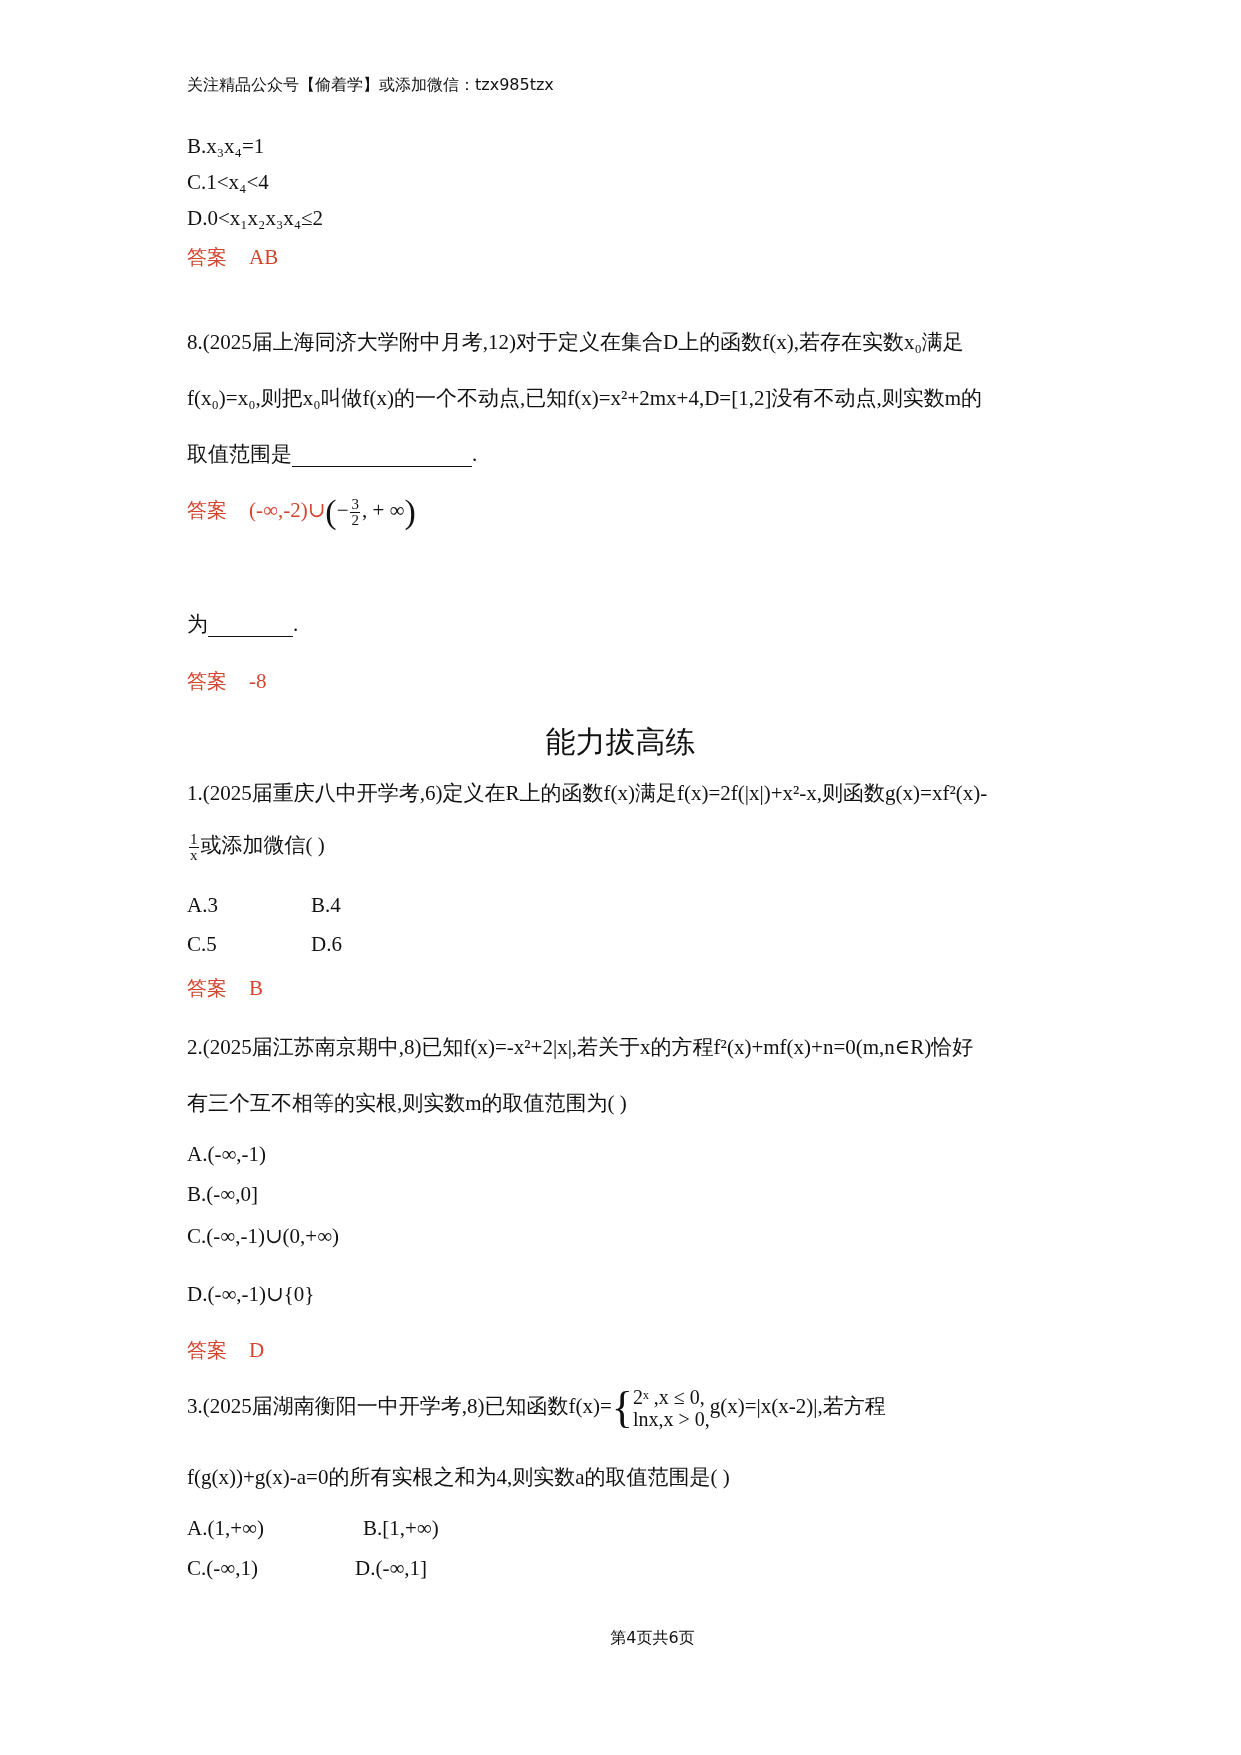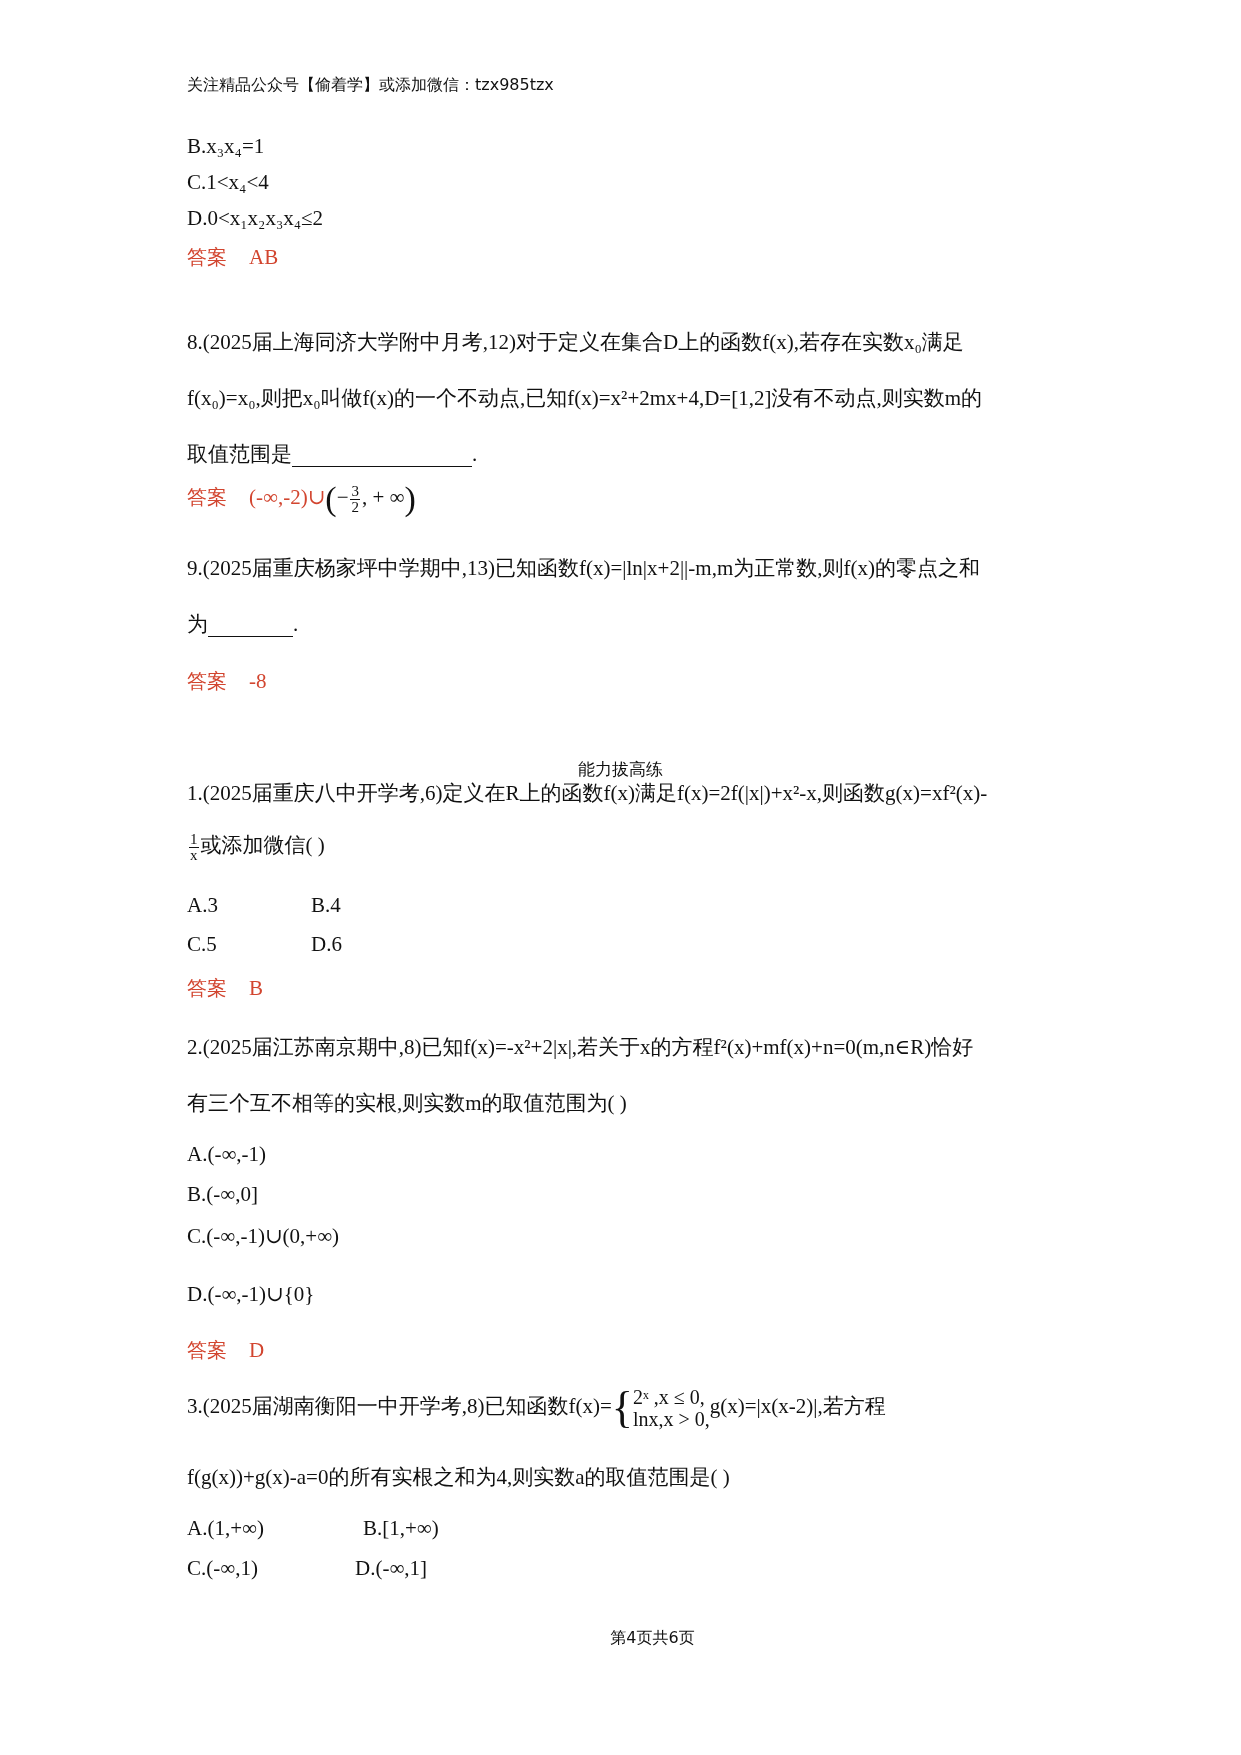--- a/index.html
+++ b/index.html
@@ -4,21 +4,21 @@
 <style>
   html, body { margin:0; padding:0; background:#ffffff; }
   body { width:1241px; height:1755px; position:relative; overflow:hidden;
          font-family:"Liberation Serif","DejaVu Serif",serif; color:#111; }
   .page { position:absolute; left:0; top:0; width:1132px; height:1755px; }
   .line { position:absolute; left:187px; font-size:21px; white-space:nowrap; line-height:1.2; }
   .watermark { position:absolute; left:187px; top:75px; font-family:"DejaVu Sans",sans-serif; font-size:16px; color:#111; }
   .answer { color:#d2452f; }
   .answer .label { font-family:"DejaVu Sans",sans-serif; font-size:20px; margin-right:22px; }
   .section-title { position:absolute; top:722px; left:0; width:1241px; text-align:center;
-                   font-family:"DejaVu Sans",sans-serif; font-size:17px;margin-top:36px; }
+                   font-family:"DejaVu Sans",sans-serif; font-size:30px; }
   .footer { position:absolute; top:1628px; left:0; width:1241px; text-align:center;
             font-family:"DejaVu Sans",sans-serif; font-size:16px;padding-left:32px; }
   .blank { display:inline-block; border-bottom:1px solid #111; height:20px; vertical-align:bottom; }
   .frac { display:inline-flex; flex-direction:column; align-items:center; vertical-align:middle; font-size:15px; line-height:1; margin:0 2px; }
   .frac .num { border-bottom:1px solid currentColor; padding:0 1px; }
   .big-paren { font-size:34px; vertical-align:middle; color:#111; }
   .piecewise { display:inline-flex; align-items:center; vertical-align:middle; }
   .piecewise .brace { font-size:44px; line-height:1; }
   .piecewise .cases { display:inline-flex; flex-direction:column; font-size:20px; line-height:1.1; }
   .opt { display:inline-block; }
@@ -35,28 +35,27 @@
   <div class="line" style="top:206px;">D.0&lt;x₁x₂x₃x₄≤2</div>
   <div class="line answer" style="top:245px;">
     <span class="label">答案</span><span>AB</span>
   </div>
 
   <div class="line" style="top:330px;">8.(2025届上海同济大学附中月考,12)对于定义在集合D上的函数f(x),若存在实数x₀满足</div>
   <div class="line" style="top:386px;">f(x₀)=x₀,则把x₀叫做f(x)的一个不动点,已知f(x)=x²+2mx+4,D=[1,2]没有不动点,则实数m的</div>
   <div class="line" style="top:442px;">
     <span>取值范围是</span><span class="blank" style="width:180px;"></span><span>.</span>
   </div>
-  <div class="line answer" style="top:479px;">
+  <div class="line answer" style="top:492px;">
     <span class="label">答案</span><span>(-∞,-2)∪</span><span class="big-paren">(</span><span style="color:#111">−</span><span class="frac" style="color:#111">
         <span class="num">3</span>
         <span>2</span>
       </span><span style="color:#111">, + ∞</span><span class="big-paren">)</span>
   </div>
 
-  <div class="line" style="top:556px;">9.(2025届重庆杨家坪中学期中,13)已知函数f(x)=|ln|x+2||-m,m为正常数,则f(x)的零点之和</div>
   <div class="line" style="top:612px;">
     <span>为</span><span class="blank" style="width:85px;"></span><span>.</span>
   </div>
   <div class="line answer" style="top:669px;">
     <span class="label">答案</span><span>-8</span>
   </div>
 
   <div class="section-title">能力拔高练</div>
 
   <div class="line" style="top:781px;">1.(2025届重庆八中开学考,6)定义在R上的函数f(x)满足f(x)=2f(|x|)+x²-x,则函数g(x)=xf²(x)-</div>

